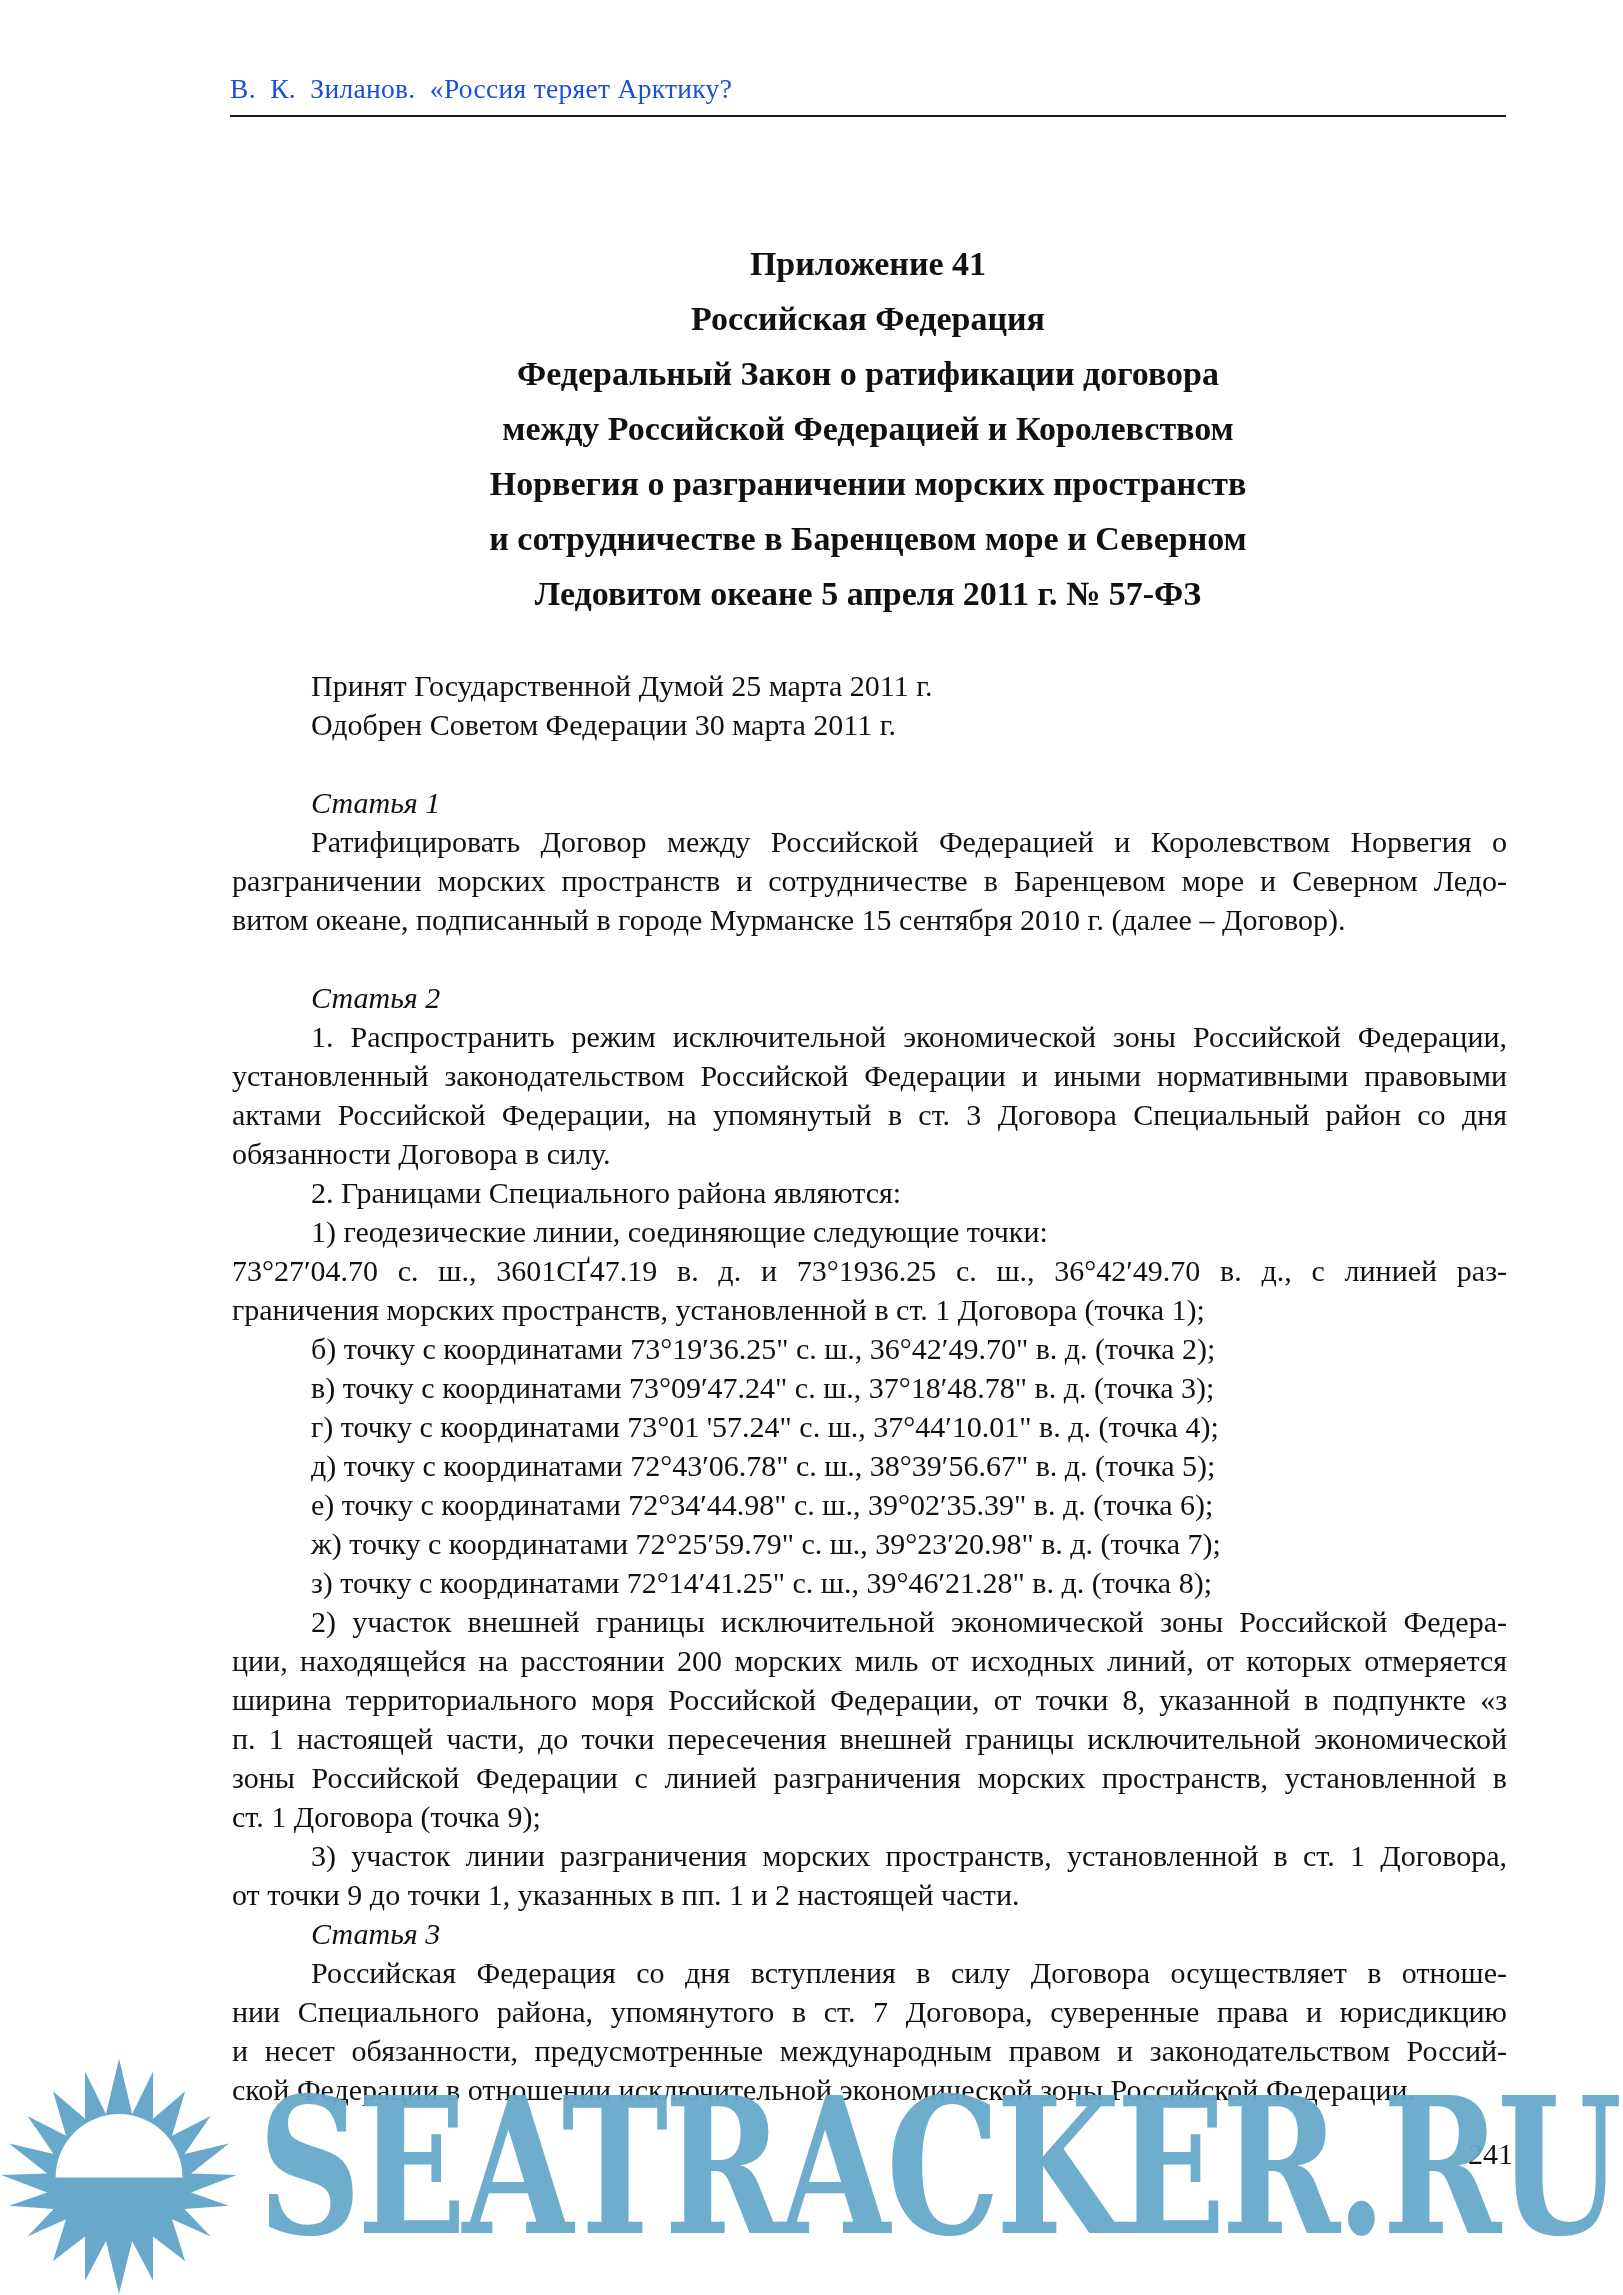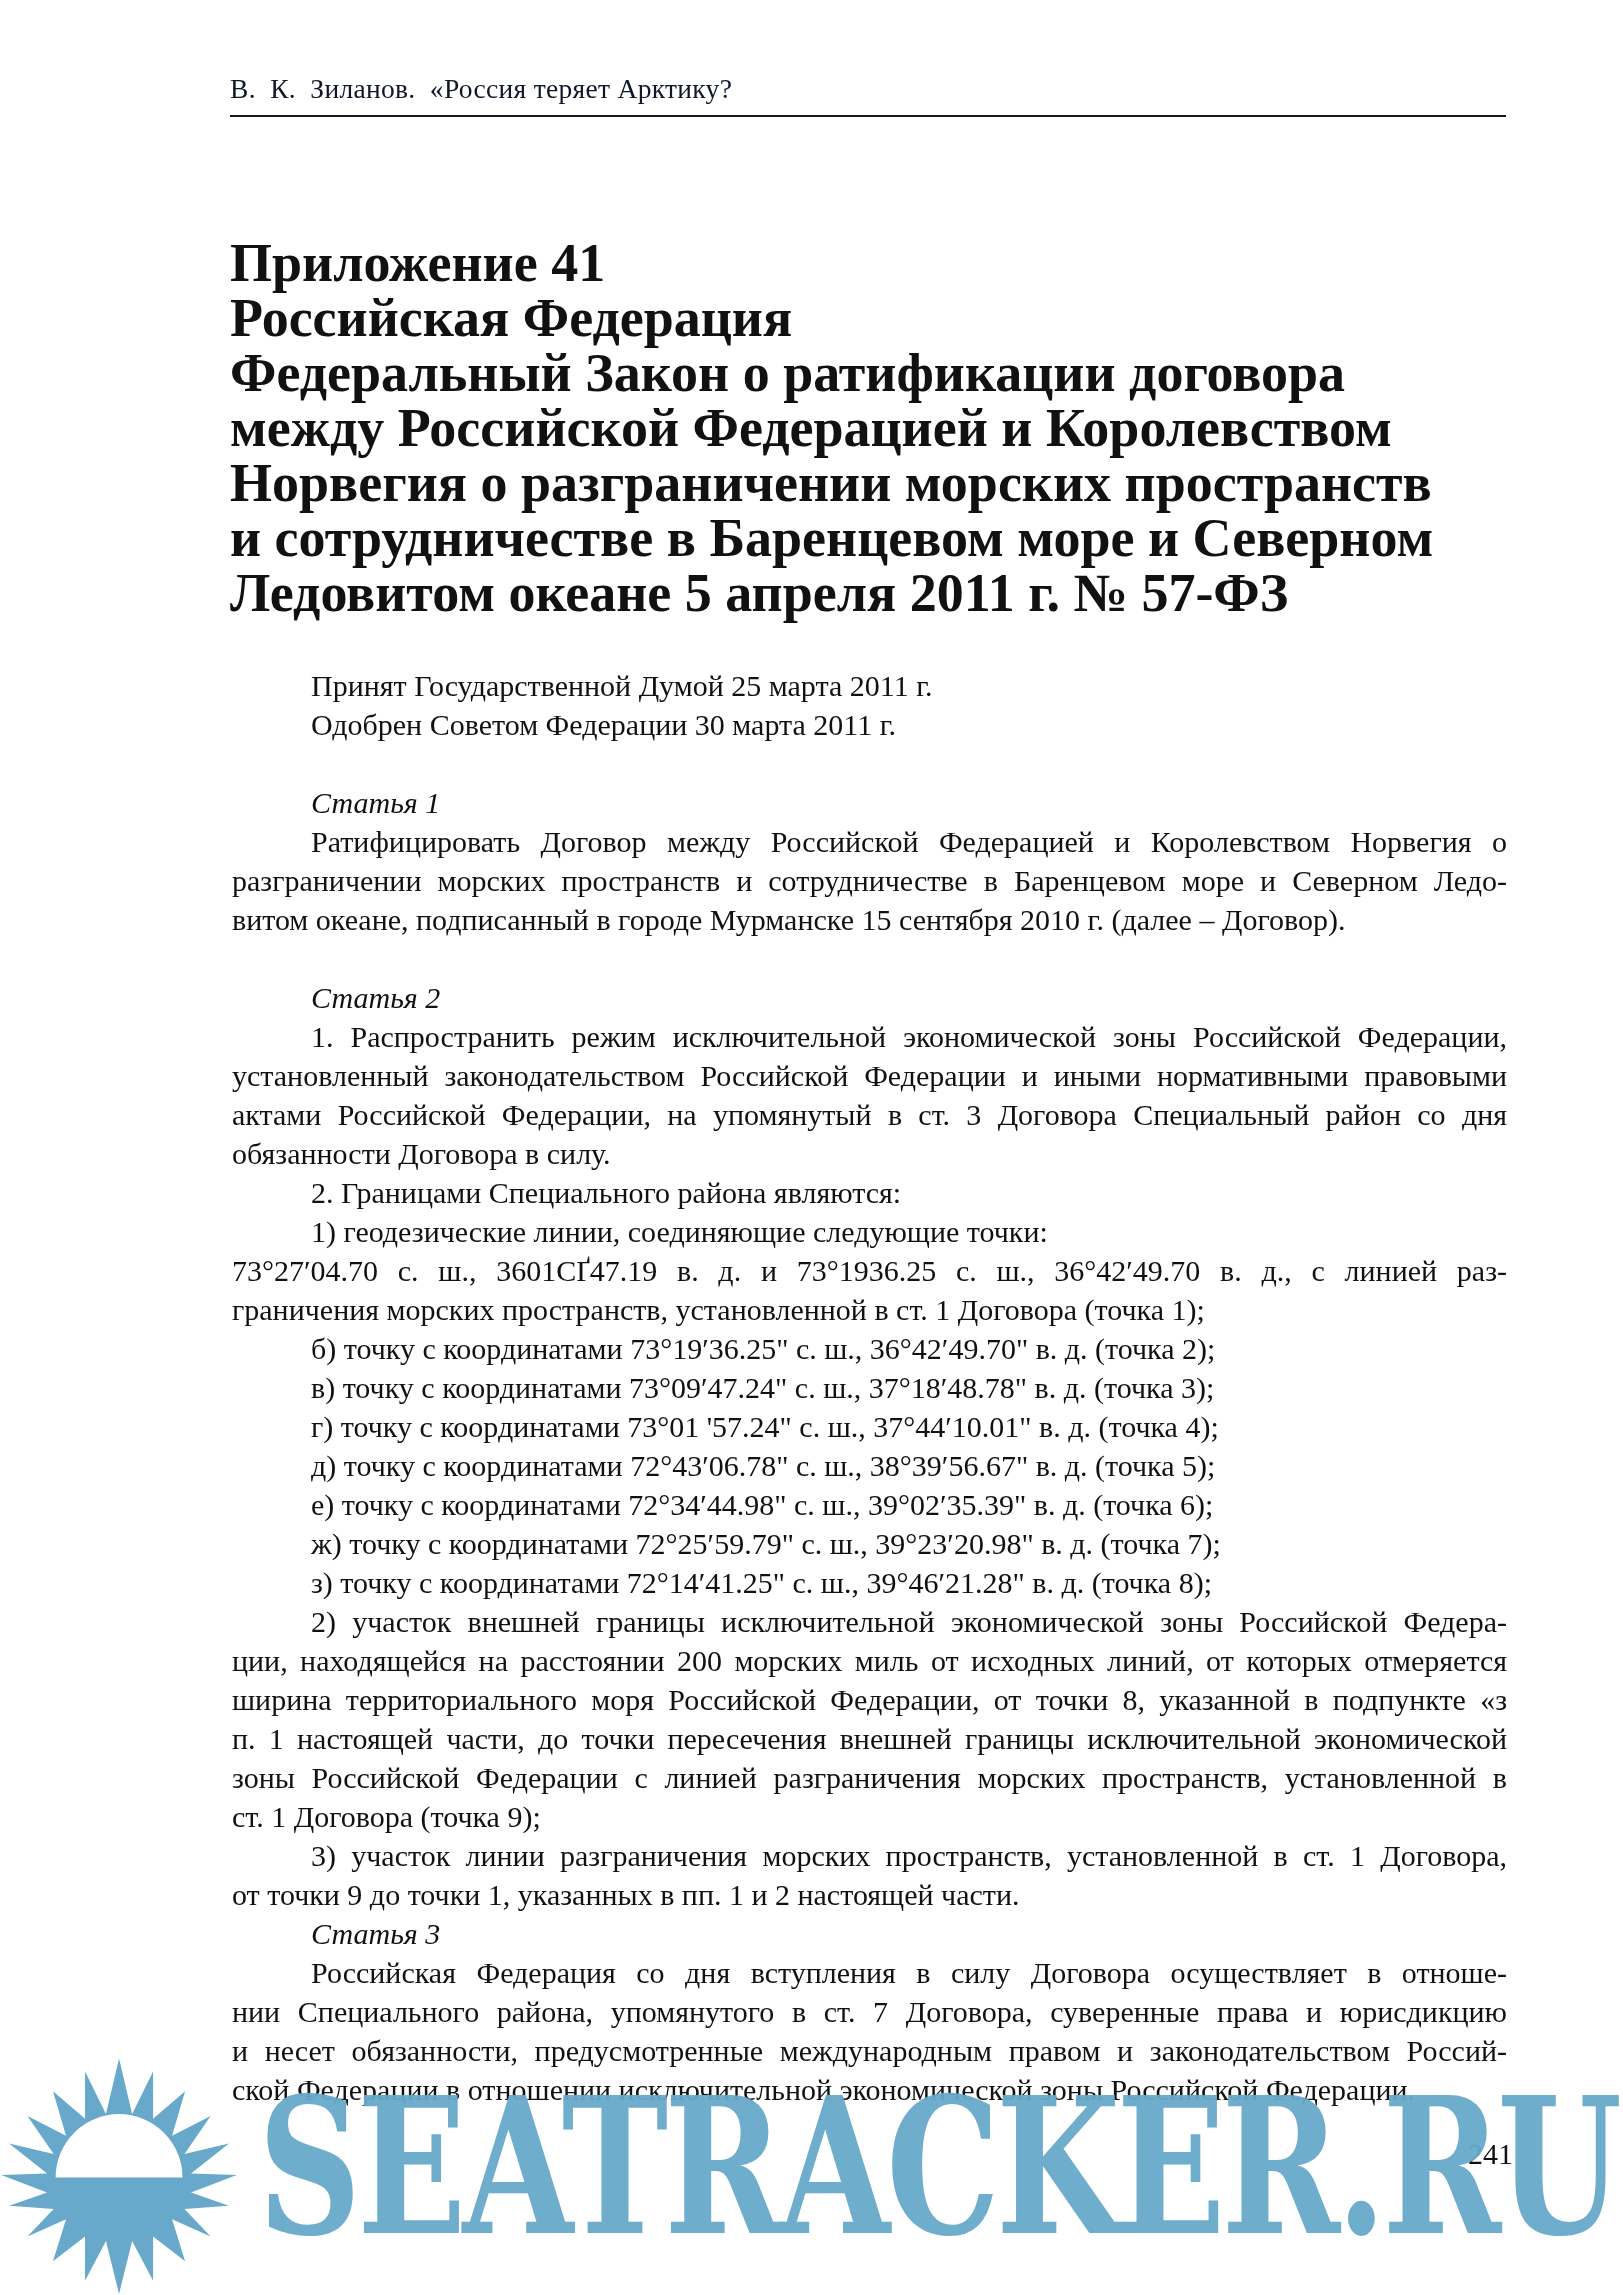--- a/index.html
+++ b/index.html
@@ -1,24 +1,24 @@
 <!DOCTYPE html>
 <html style="font-size:10.5px"><head>
 <meta charset="utf-8">
 <style>
   html, body { margin: 0; padding: 0; background: #ffffff; }
   body { width: 1623px; height: 2295px; position: relative; overflow: hidden;
          font-family: "Liberation Serif", "DejaVu Serif", serif; color: #111; }
 
   .running-head { position: absolute; left: 230px; top: 73px; font-size: 27.5px;
-                  color: #0f172a; letter-spacing: 0.3px; white-space: pre; text-align: right; }
+                  color: #1d4ed8; letter-spacing: 0.3px; white-space: pre; text-align: right; }
   .head-rule { position: absolute; left: 230px; top: 115px; width: 1276px; height: 2px; background: #1a1a1a; }
 
-  .title { position: absolute; left: 230px; top: 236px; width: 1276px; 
-           font-weight: bold; font-size: 54px; line-height: 55px; }
+  .title { position: absolute; left: 230px; top: 236px; width: 1276px; text-align: center;
+           font-weight: bold; font-size: 34px; line-height: 55px; }
   .title div { white-space: nowrap; }
 
   .body { position: absolute; left: 232px; top: 666px; width: 1275px; font-size: 30px; line-height: 39px; }
   .line { white-space: nowrap; }
   .indent { padding-left: 79px; }
   .just { text-align: justify; text-align-last: justify; }
   .art { font-style: italic; padding-left: 79px; }
   .gap { height: 39px; }
 
   .page-num { position: absolute; left: 1468px; top: 2137px; font-size: 30px; }

